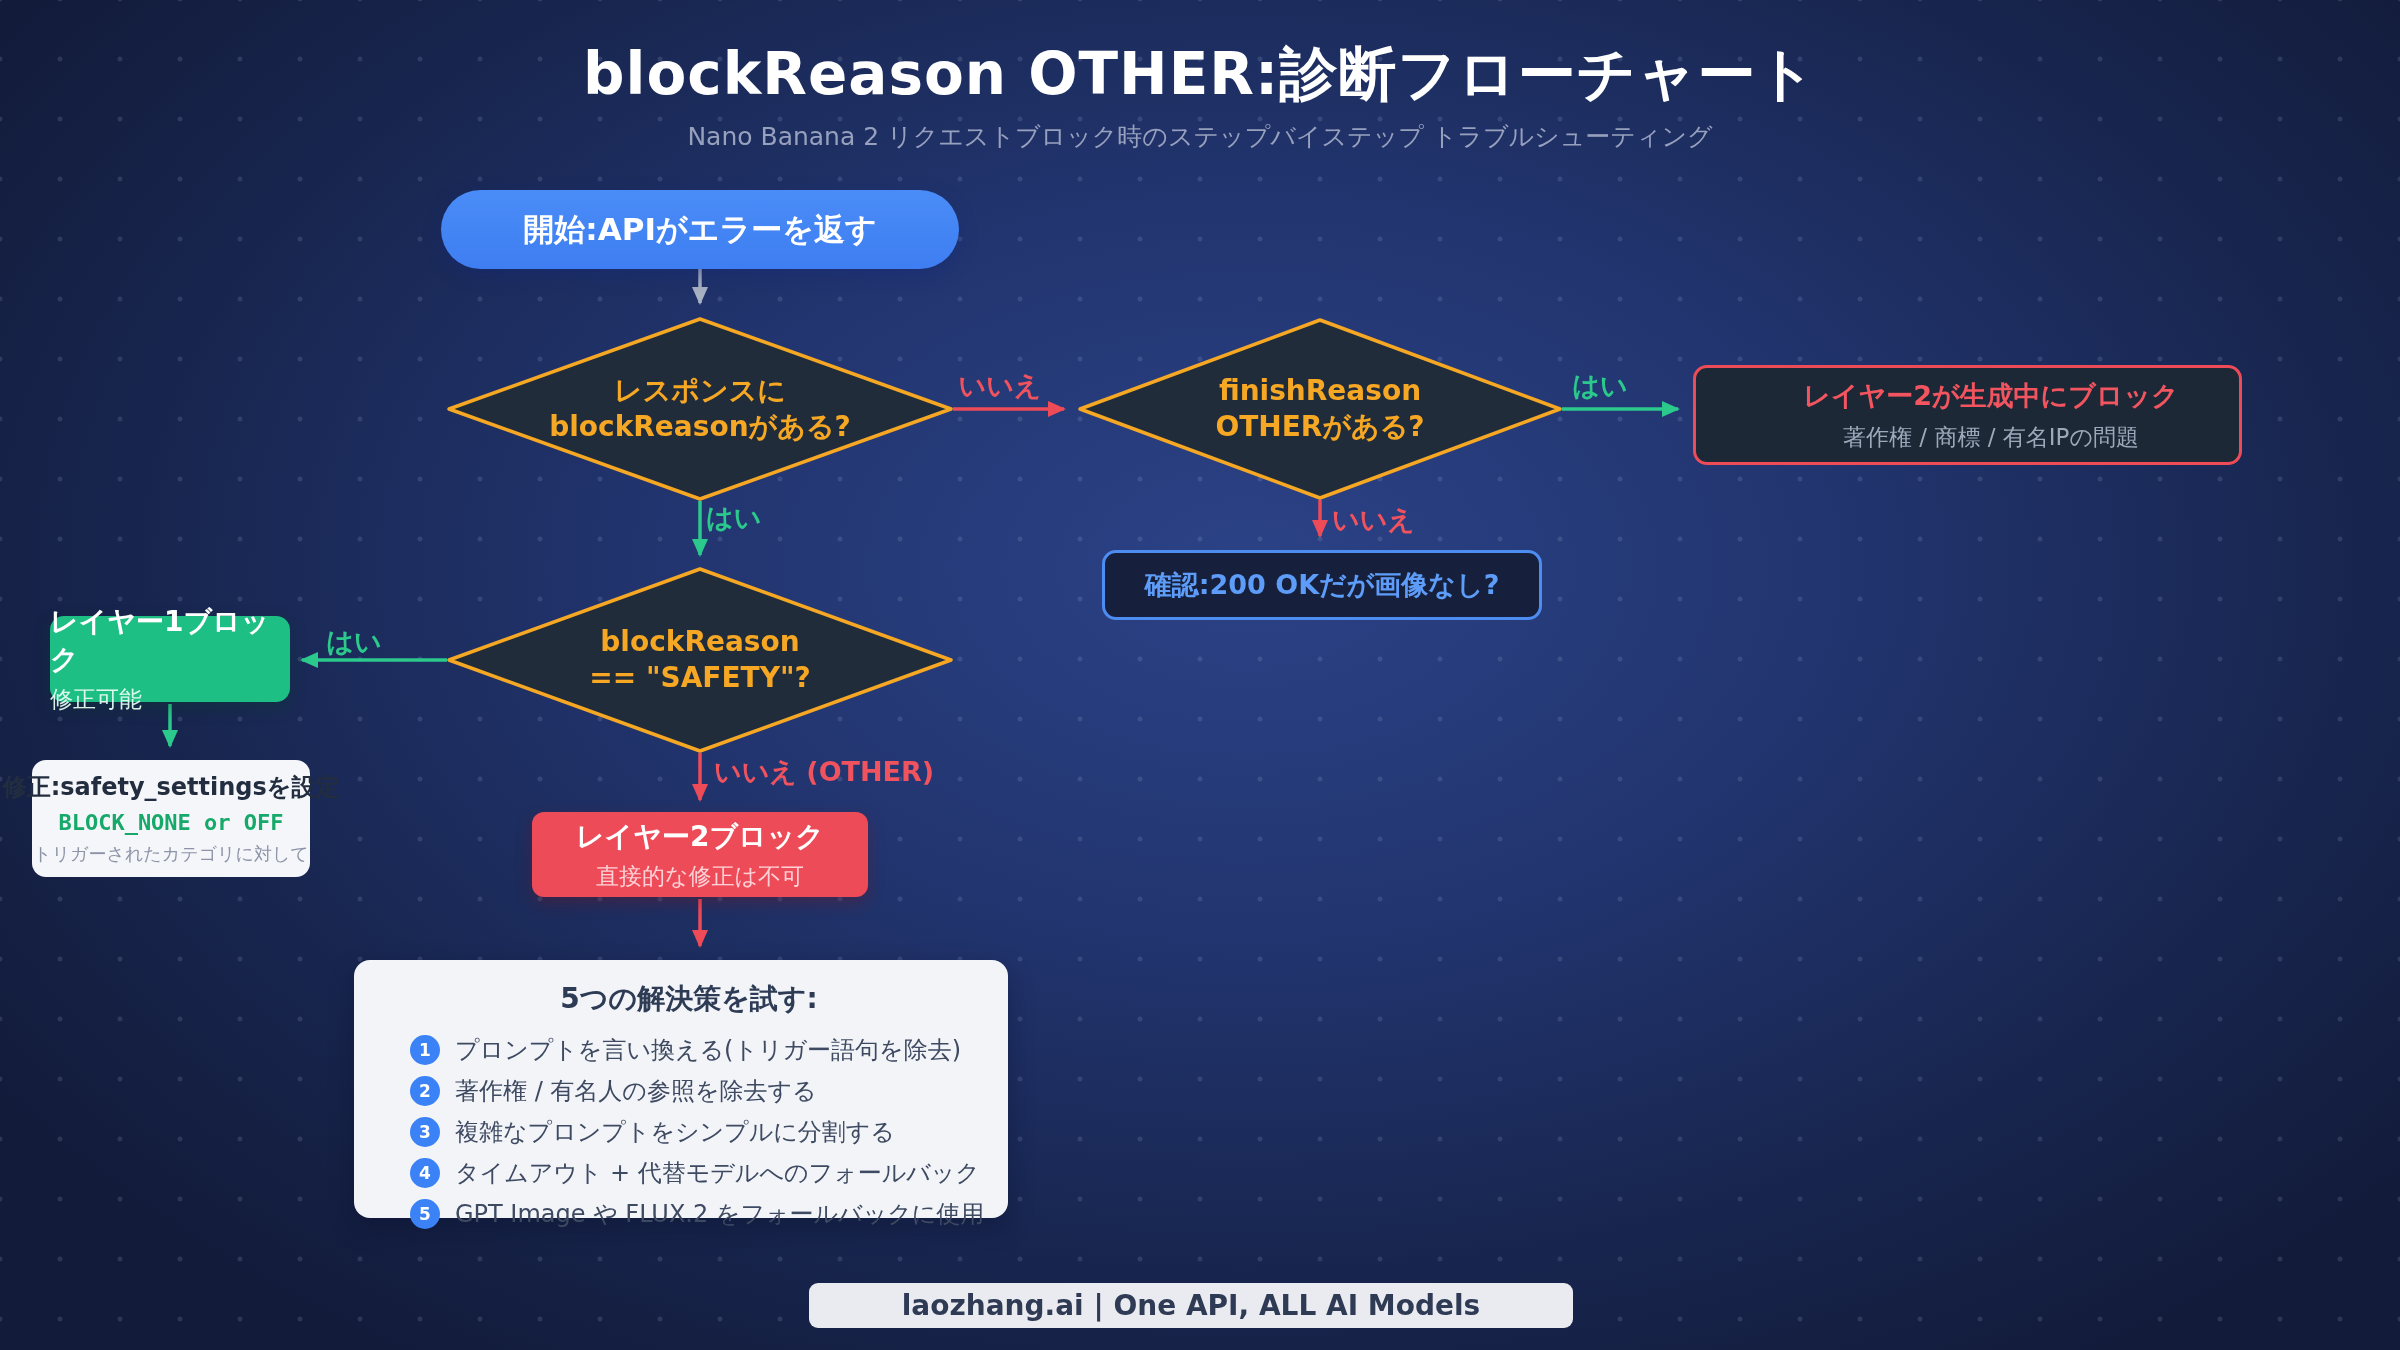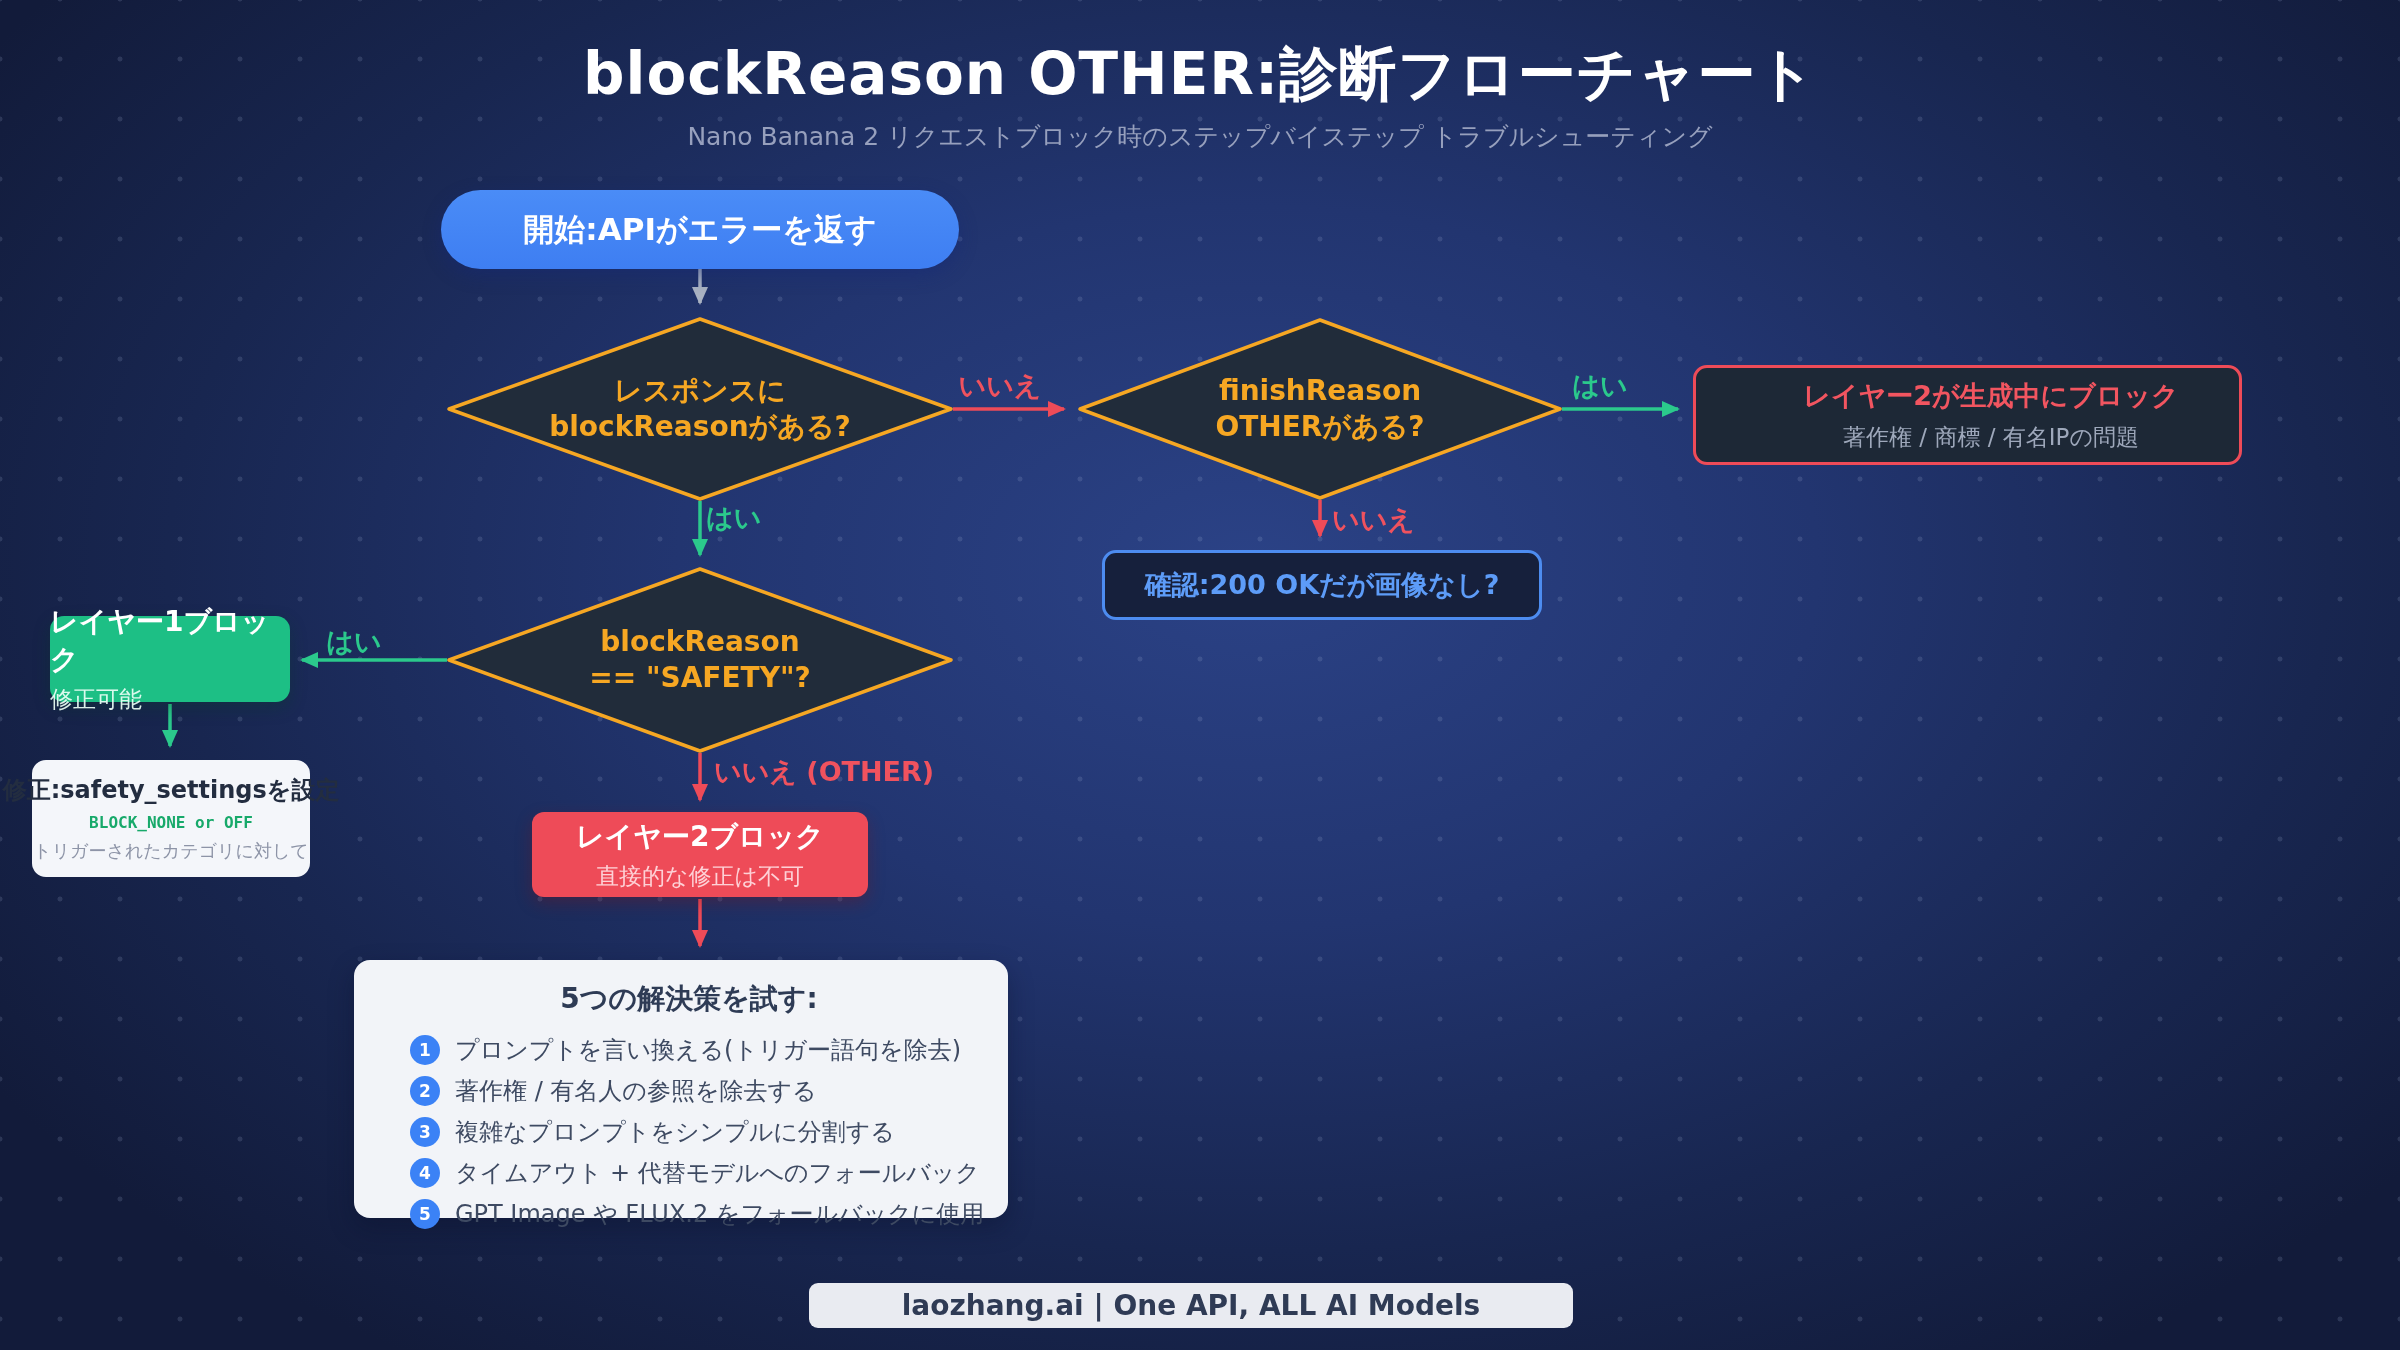--- a/index.html
+++ b/index.html
@@ -30,21 +30,21 @@
   .redb{border:3px solid #ee4b58;padding-left:47px;} .orangeb{border:3px solid #f6a723;} .blueb{border:3px solid #4d8cf0;background:#16203c;}
   .greenfill{left:50px;top:616px;width:240px;height:86px;border-radius:14px;background:#1dbf85;
     display:flex;flex-direction:column;align-items:flex-start;justify-content:center;
     box-shadow:0 6px 16px rgba(10,60,40,.35);}
   .redfill{left:532px;top:812px;width:336px;height:85px;border-radius:12px;background:#ee4b58;
     display:flex;flex-direction:column;align-items:center;justify-content:center;
     box-shadow:0 6px 16px rgba(120,20,30,.35);}
   .whitebox{left:32px;top:760px;width:278px;height:117px;border-radius:14px;background:#f4f6fa;
     display:flex;flex-direction:column;align-items:center;justify-content:center;gap:7px;}
   .fix-title{font-size:24px;font-weight:700;color:#232d40;white-space:nowrap;}
-  .fix-code{font-size:16px;font-weight:700;color:#17a96a;font-family:"DejaVu Sans Mono","Liberation Mono",monospace;}
+  .fix-code{font-size:22px;font-weight:700;color:#17a96a;font-family:"DejaVu Sans Mono","Liberation Mono",monospace;}
   .fix-note{font-size:18px;color:#8d94a7;white-space:nowrap;}
   .solutions{left:354px;top:960px;width:654px;height:258px;border-radius:16px;background:#f2f4f8;
     box-shadow:0 10px 24px rgba(8,14,40,.35);padding:20px 0 0 16px;}
   .sol-title{text-align:center;font-size:28px;font-weight:700;color:#2e3b55;}
   .sol-list{margin-top:16px;display:flex;flex-direction:column;gap:9px;padding-left:40px;}
   .sol-item{display:flex;align-items:center;gap:15px;}
   .badge{width:30px;height:30px;border-radius:50%;background:#3b82f6;color:#fff;font-size:17px;font-weight:700;
     display:flex;align-items:center;justify-content:center;flex:0 0 30px;}
   .sol-text{font-size:24px;color:#3e4a62;white-space:nowrap;}
   .footer{left:809px;top:1283px;width:764px;height:45px;border-radius:9px;background:#e9ebf1;

